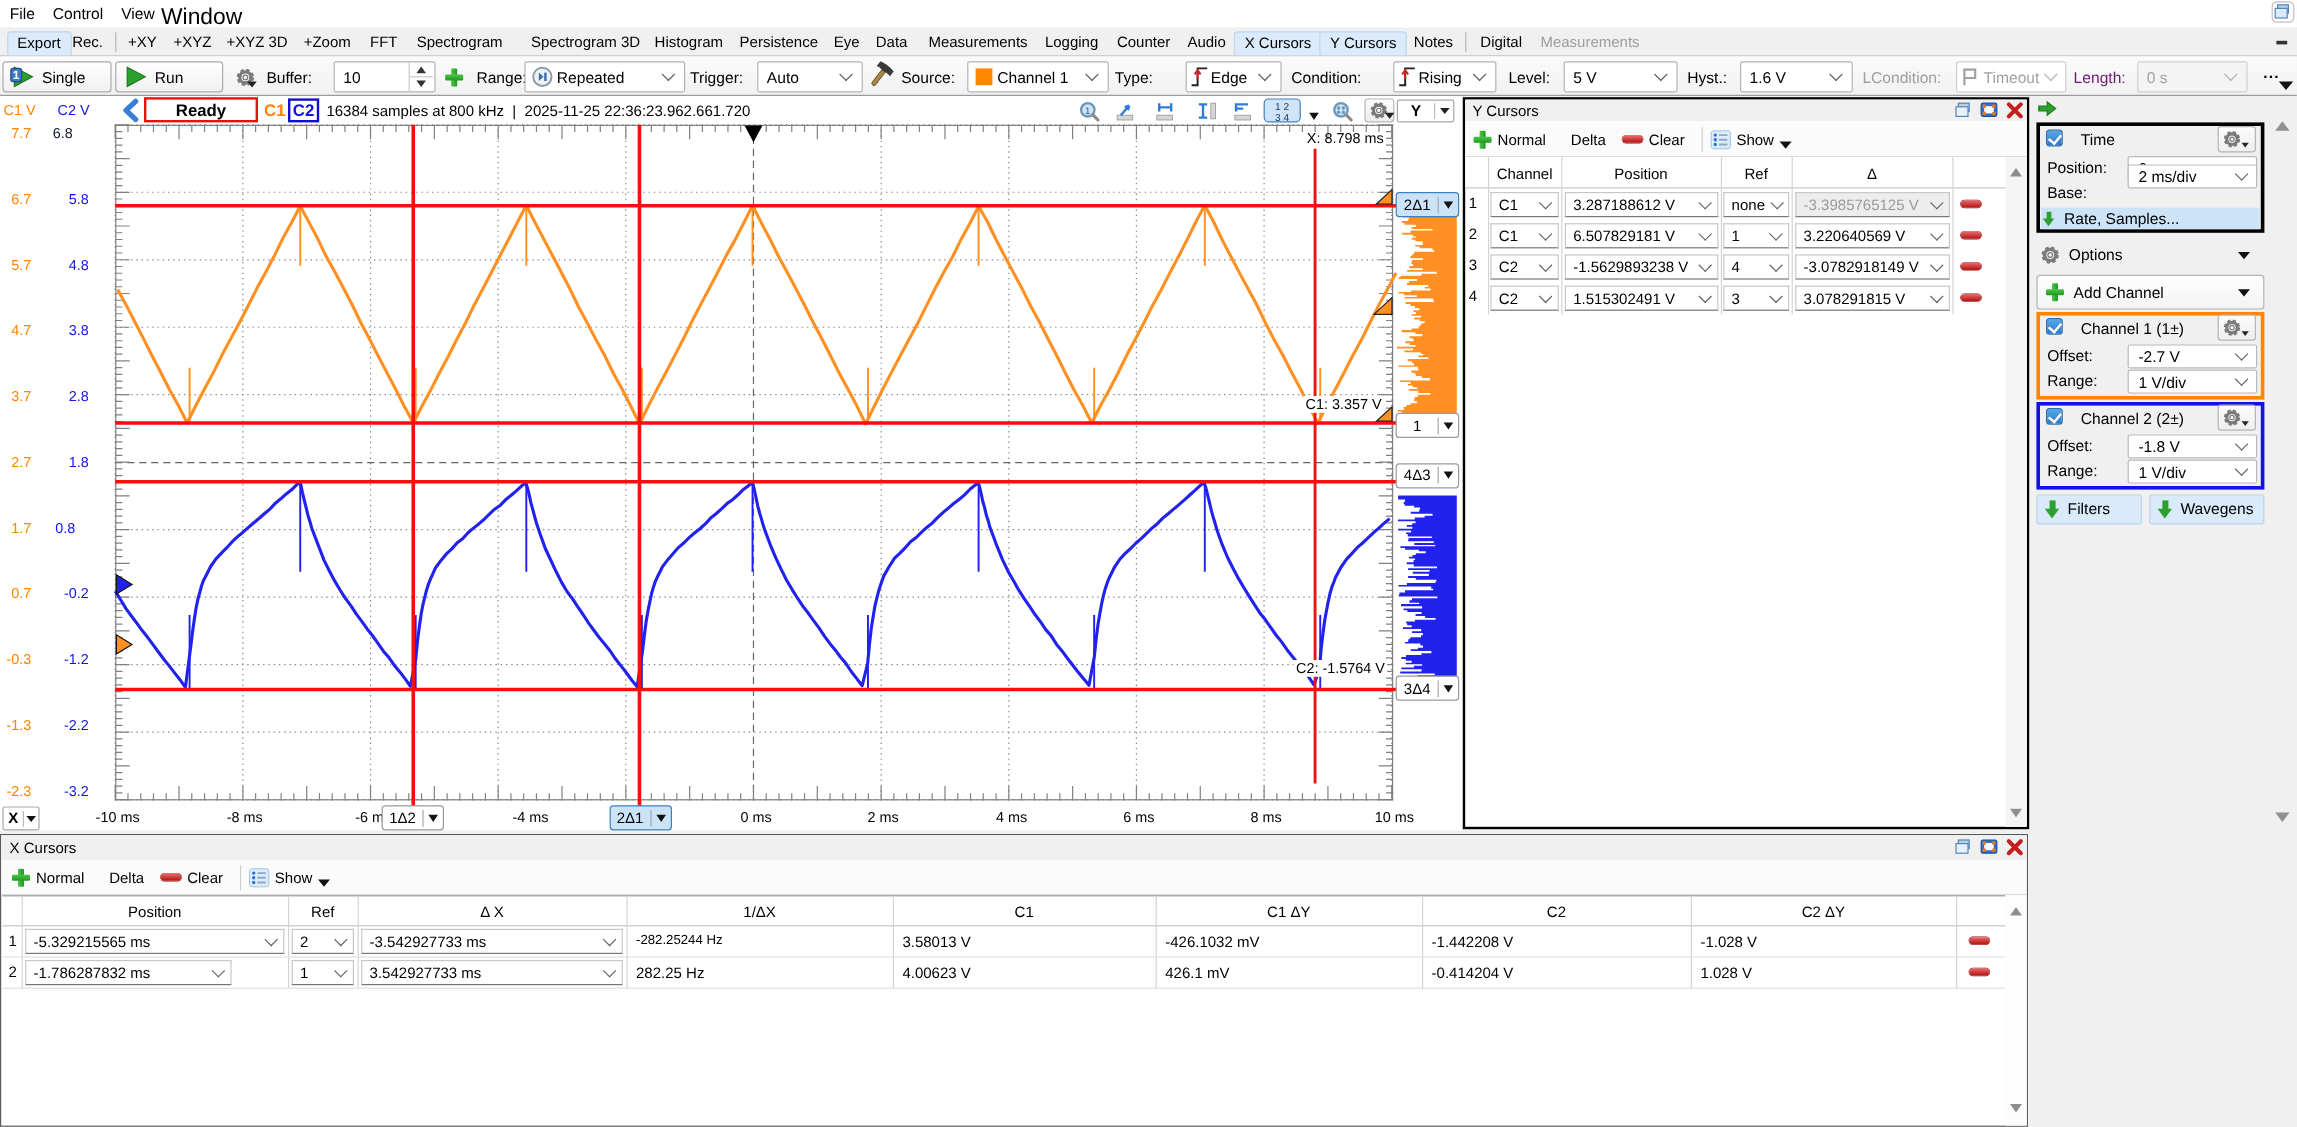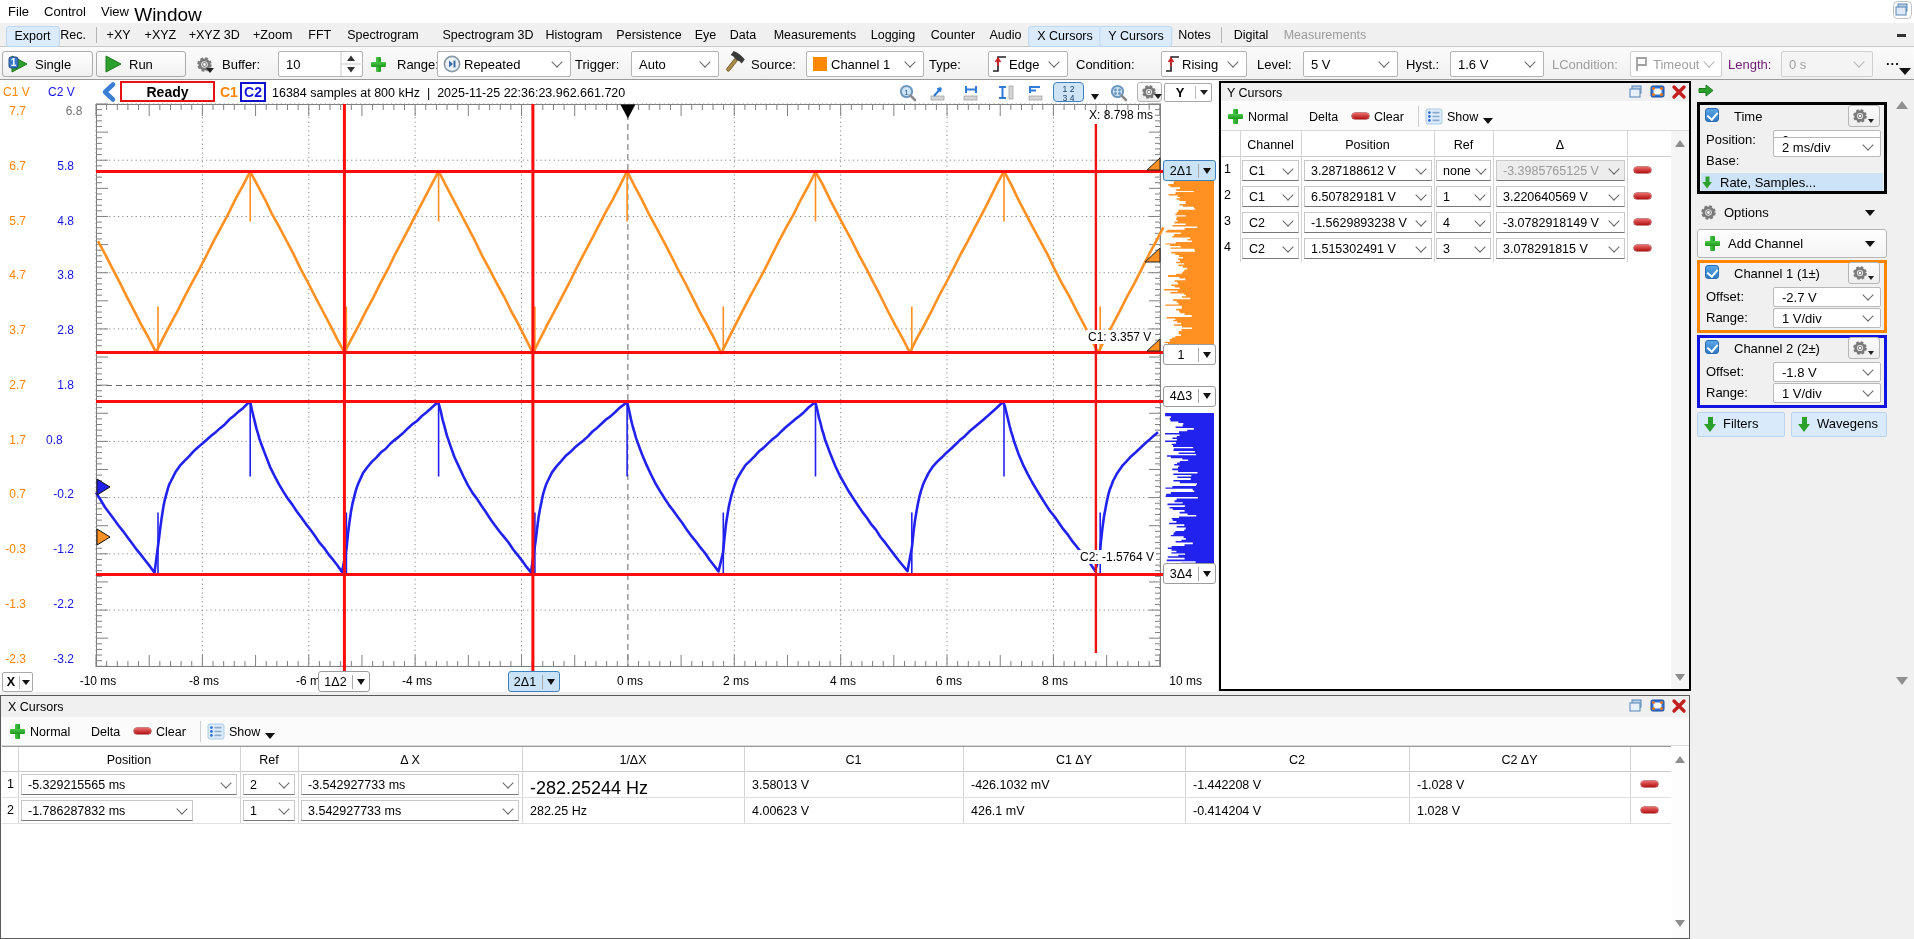--- a/index.html
+++ b/index.html
@@ -273,21 +273,21 @@
     <path d="M1,375 L1,391 L14,383 Z" fill="#2222ee" stroke="#111" stroke-width="1"></path>
     <path d="M1,425 L1,441 L14,433 Z" fill="#ff9021" stroke="#111" stroke-width="1"></path>
     <path d="M1064,66 L1064,54 L1051,66 Z" fill="#ff9021" stroke="#222" stroke-width="1"></path>
     <path d="M1064,247 L1064,235 L1051,247 Z" fill="#ff9021" stroke="#222" stroke-width="1"></path>
     <path d="M1064,158 L1064,144 L1049,158 Z" fill="#ff9021" stroke="#222" stroke-width="1"></path>
   </svg>
 <div class="axlbl" style="left:1089px;top:108px;color:#000">X: 8.798 ms</div>
 <div class="axlbl" style="left:1086px;top:330px;color:#000;background:#fff;padding:0 2px">C1: 3.357 V</div>
 <div class="axlbl" style="left:1078px;top:550px;color:#000;background:#fff;padding:0 2px">C2: -1.5764 V</div>
 <div class="axlbl" style="left:0;top:104px;width:26px;text-align:right;color:#ff8400">7.7</div>
-<div class="axlbl" style="left:60px;top:104px;width:28px;text-align:center;color:#737373">6.8</div>
+<div class="axlbl" style="left:44px;top:104px;width:28px;text-align:left;color:#0f172a">6.8</div>
 <div class="axlbl" style="left:0;top:159px;width:26px;text-align:right;color:#ff8400">6.7</div>
 <div class="axlbl" style="left:46px;top:159px;width:28px;text-align:right;color:#1414e8">5.8</div>
 <div class="axlbl" style="left:0;top:214px;width:26px;text-align:right;color:#ff8400">5.7</div>
 <div class="axlbl" style="left:46px;top:214px;width:28px;text-align:right;color:#1414e8">4.8</div>
 <div class="axlbl" style="left:0;top:268px;width:26px;text-align:right;color:#ff8400">4.7</div>
 <div class="axlbl" style="left:46px;top:268px;width:28px;text-align:right;color:#1414e8">3.8</div>
 <div class="axlbl" style="left:0;top:323px;width:26px;text-align:right;color:#ff8400">3.7</div>
 <div class="axlbl" style="left:46px;top:323px;width:28px;text-align:right;color:#1414e8">2.8</div>
 <div class="axlbl" style="left:0;top:378px;width:26px;text-align:right;color:#ff8400">2.7</div>
 <div class="axlbl" style="left:46px;top:378px;width:28px;text-align:right;color:#1414e8">1.8</div>
@@ -336,27 +336,27 @@
 <div class="abs" style="left:2px;top:672px;width:31px;height:20px;background:#fff;border:1px solid #a8a8a8;border-radius:2px;display:flex;align-items:center">
     <span style="flex:1;text-align:center;font-size:12.5px;font-weight:bold">X</span>
     <span style="width:1px;height:13px;background:#bbb"></span>
     <span style="width:12px">
       <span class="darr" style="border-left-width:4px;border-right-width:4px;border-top-width:5px"></span>
     </span>
   </div>
 <div class="axlbl" style="left:58px;top:674px;width:80px;text-align:center">-10 ms</div>
 <div class="axlbl" style="left:164px;top:674px;width:80px;text-align:center">-8 ms</div>
 <div class="axlbl" style="left:271px;top:674px;width:80px;text-align:center">-6 ms</div>
-<div class="axlbl" style="left:377px;top:674px;width:80px;text-align:center">-4 ms</div>
+<div class="axlbl" style="left:377px;top:674px;width:80px;text-align:right">-4 ms</div>
 <div class="axlbl" style="left:590px;top:674px;width:80px;text-align:center">0 ms</div>
 <div class="axlbl" style="left:696px;top:674px;width:80px;text-align:center">2 ms</div>
 <div class="axlbl" style="left:803px;top:674px;width:80px;text-align:center">4 ms</div>
 <div class="axlbl" style="left:909px;top:674px;width:80px;text-align:center">6 ms</div>
 <div class="axlbl" style="left:1015px;top:674px;width:80px;text-align:center">8 ms</div>
-<div class="axlbl" style="left:1122px;top:674px;width:80px;text-align:right">10 ms</div>
+<div class="axlbl" style="left:1122px;top:674px;width:80px;text-align:center">10 ms</div>
 <div class="ddbox" style="left:318px;top:671px;width:52px;height:21px">
     <span style="flex:1;text-align:center">1Δ2</span>
     <span style="width:1px;height:14px;background:#aaa"></span>
     <span style="width:16px">
       <span class="darr"></span>
     </span>
   </div>
 <div class="ddbox ddsel" style="left:507.5px;top:671px;width:52px;height:21px">
     <span style="flex:1;text-align:center">2Δ1</span>
     <span style="width:1px;height:14px;background:#aaa"></span>
@@ -619,21 +619,21 @@
     <span class="chev" style="margin-right:6px"></span>
   </div>
 <div class="fcombo" style="left:243px;top:774px;width:52px;height:21px">
     <span class="tx">2</span>
     <span class="chev" style="margin-right:6px"></span>
   </div>
 <div class="fcombo" style="left:301px;top:774px;width:218px;height:21px">
     <span class="tx">-3.542927733 ms</span>
     <span class="chev" style="margin-right:6px"></span>
   </div>
-<div class="abs" style="left:530px;top:778px;font-size:18px;white-space:nowrap">-282.25244 Hz</div>
+<div class="abs" style="left:530px;top:778px;font-size:11px;white-space:nowrap">-282.25244 Hz</div>
 <div class="abs" style="left:752px;top:778px;font-size:12.5px;white-space:nowrap">3.58013 V</div>
 <div class="abs" style="left:971px;top:778px;font-size:12.5px;white-space:nowrap">-426.1032 mV</div>
 <div class="abs" style="left:1193px;top:778px;font-size:12.5px;white-space:nowrap">-1.442208 V</div>
 <div class="abs" style="left:1417px;top:778px;font-size:12.5px;white-space:nowrap">-1.028 V</div>
 <div class="reddash" style="left:1641px;top:781px"></div>
 <div class="abs" style="left:2px;top:797px;width:1669px;height:1px;background:#e0e0e0"></div>
 <div class="abs" style="left:7px;top:803px;font-size:12.5px">2</div>
 <div class="fcombo" style="left:21px;top:800px;width:172px;height:21px">
     <span class="tx">-1.786287832 ms</span>
     <span class="chev" style="margin-right:6px"></span>

